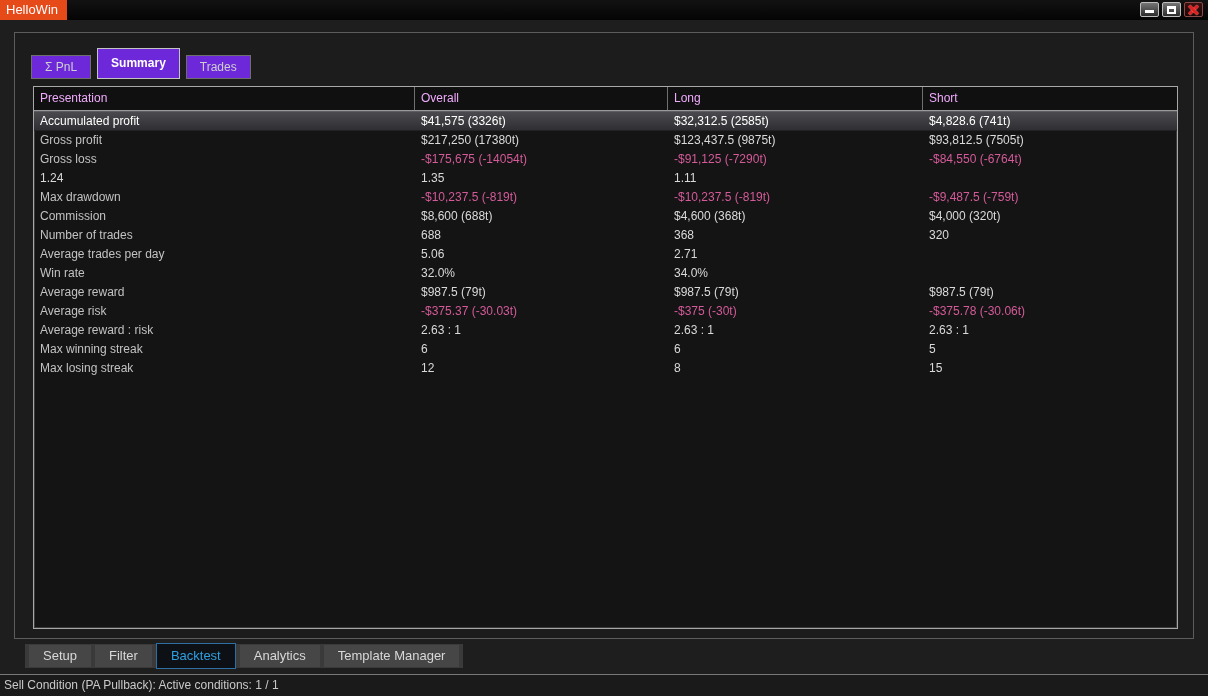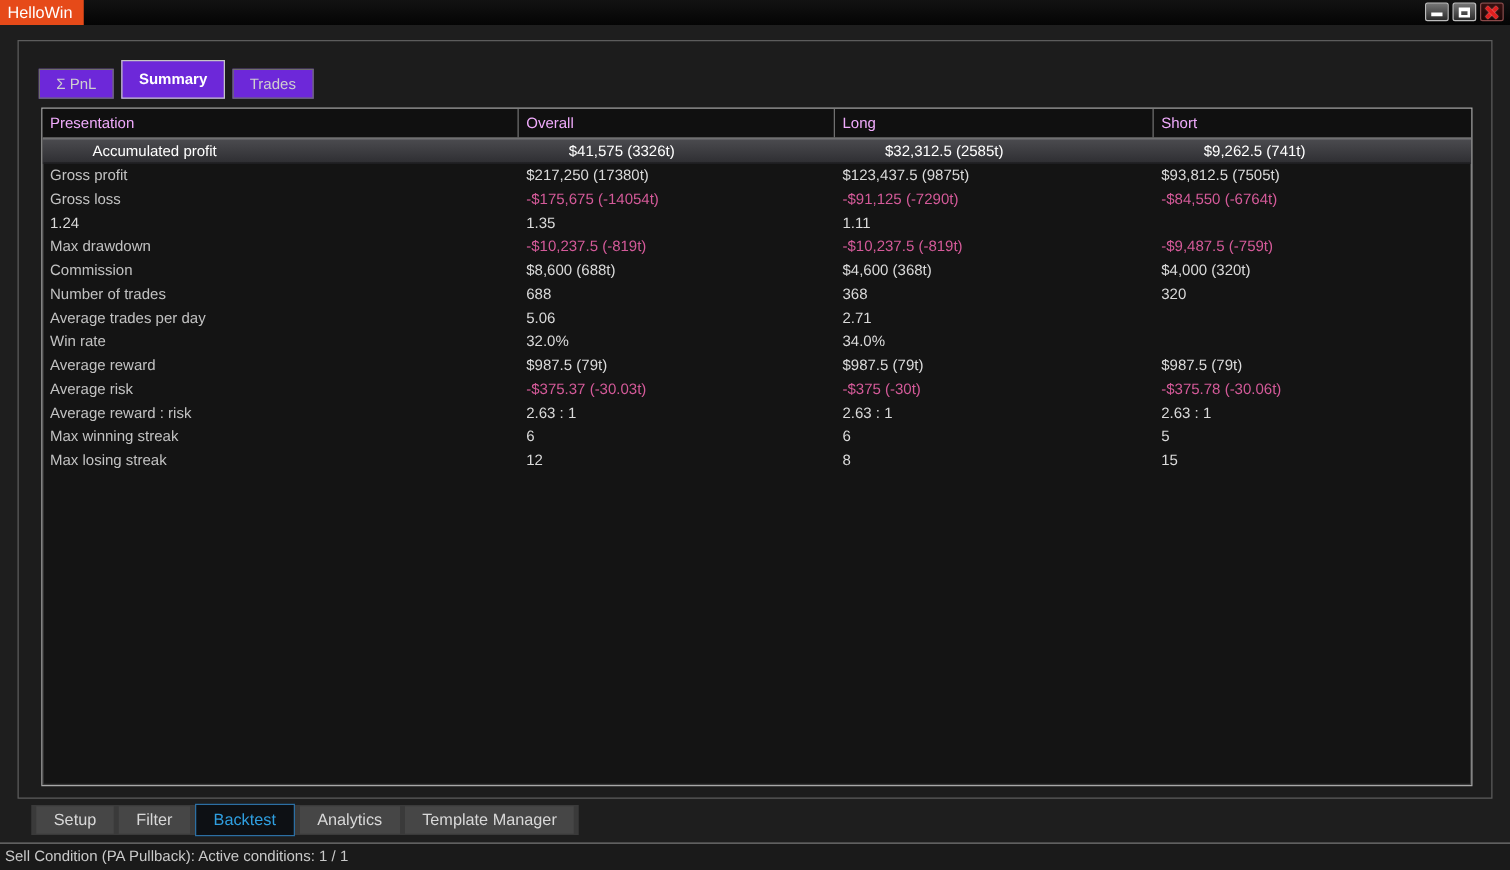--- a/index.html
+++ b/index.html
@@ -97,21 +97,21 @@
   .trow {
     display:grid; grid-template-columns:381px 253px 255px 1fr;
     height:19px; line-height:19px;
   }
   .tcell { padding-left:6px; white-space:nowrap; overflow:hidden; color:#dadada; }
   .tcell.label { color:#c2c2c2; }
   .tcell.neg { color:#d45a99; }
   .trow.selected {
     background:linear-gradient(180deg,#4a4a4e 0%,#2f2f33 100%);
     border-top:1px solid #5e5e62; border-bottom:1px solid #222226;
-    height:20px; line-height:18px;padding-left:34px;
+    height:20px; line-height:18px;
   }
   .trow.selected .tcell, .trow.selected .tcell.label { color:#ffffff; }
 
   
   .bottom-tabs {
     position:absolute; left:25px; top:644px; height:24px;
     display:flex; align-items:center;
     background:#3a3a3a; padding:0 2px;
   }
   .bottom-tab {
@@ -167,21 +167,21 @@
       <div class="hcell">Presentation</div>
       <div class="hcell">Overall</div>
       <div class="hcell">Long</div>
       <div class="hcell">Short</div>
     </div>
     <div class="tbody">
         <div class="trow selected">
           <div class="tcell label">Accumulated profit</div>
           <div class="tcell">$41,575 (3326t)</div>
           <div class="tcell">$32,312.5 (2585t)</div>
-          <div class="tcell">$9,262.5 (741t)</div>
+          <div class="tcell">$4,828.6 (741t)</div>
         </div>
         <div class="trow">
           <div class="tcell label">Gross profit</div>
           <div class="tcell">$217,250 (17380t)</div>
           <div class="tcell">$123,437.5 (9875t)</div>
           <div class="tcell">$93,812.5 (7505t)</div>
         </div>
         <div class="trow">
           <div class="tcell label">Gross loss</div>
           <div class="tcell neg">-$175,675 (-14054t)</div>

